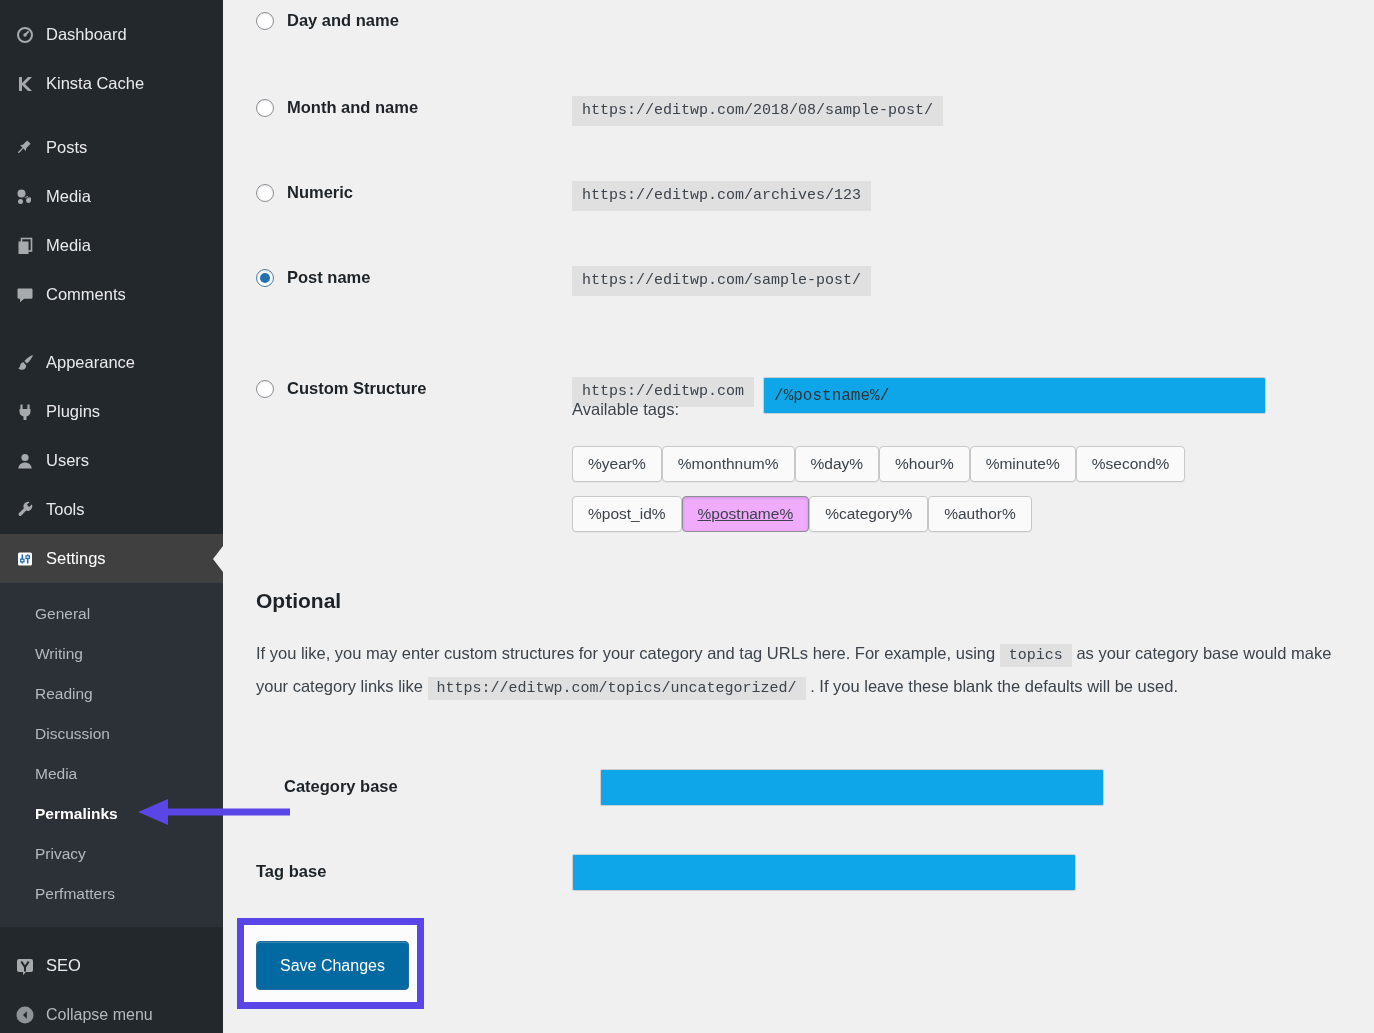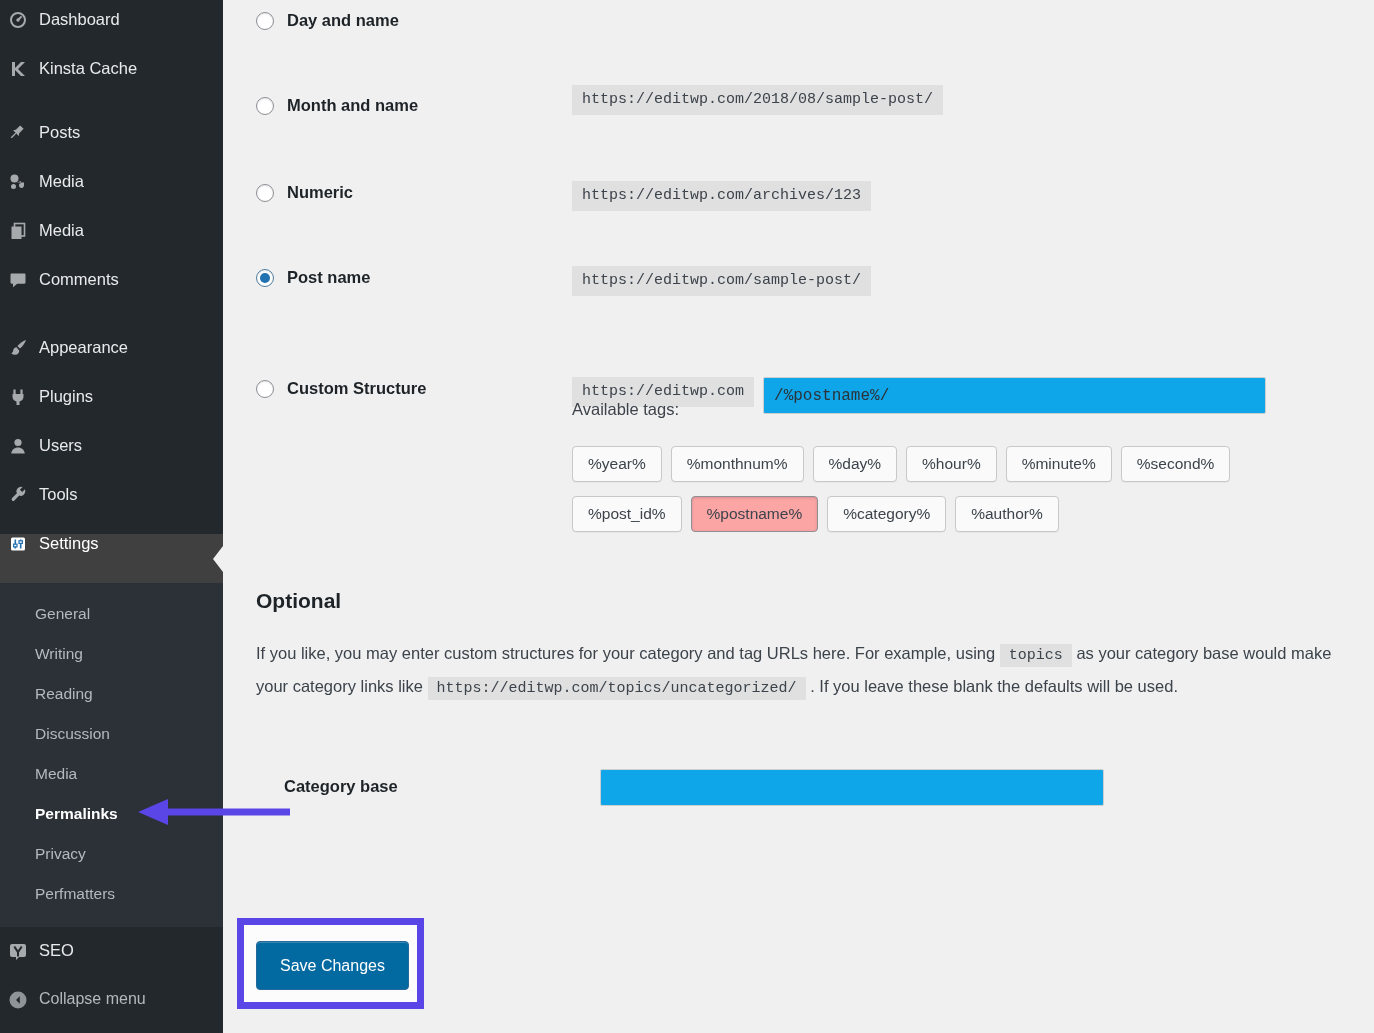--- a/index.html
+++ b/index.html
@@ -3,21 +3,21 @@
 <meta charset="utf-8">
 <style>
   * { margin:0; padding:0; box-sizing:border-box; }
   html,body { width:1374px; height:1033px; overflow:hidden;
     font-family:"Liberation Sans", sans-serif; background:#f0f0f1; }
 
   
   .sidebar { position:absolute; left:0; top:0; width:223px; height:1033px;
     background:#23282d; color:#eee; z-index:1; }
   .menu { list-style:none; padding-top:10px; }
-  .menu-item { display:flex; height:49px; padding-left:8px;
+  .menu-item { display:flex; align-items:center; height:49px; padding-left:15px;
     font-size:16.5px; color:#e8eaec; cursor:pointer; }
   .menu-item .mi-icon { width:20px; height:20px; margin-right:11px; color:#a7aaad;
     display:inline-flex; align-items:center; justify-content:center; flex:0 0 20px; }
   .menu-sep { height:15px; }
   .menu-sep2 { height:19px; }
   .menu-item.active { background:#404040; color:#fff; position:relative; }
   .menu-item.active .mi-icon { color:#fff; }
   .notch { position:absolute; right:0; top:50%; transform:translateY(-50%);
     width:0; height:0; border-top:13px solid transparent; border-bottom:13px solid transparent;
     border-right:10px solid #f0f0f1; }
@@ -44,26 +44,26 @@
   code.ex { font-family:"Liberation Mono", monospace; font-size:15px; color:#3c434a;
     background:#e0e0e1; padding:5px 10px; display:inline-block; line-height:20px; }
   .field-label { font-size:16.5px; font-weight:600; color:#1d2327; width:316px;
     padding-top:8px; }
   .text-input { height:37px; background:#0ea5e9; border:1px solid #cdced0; border-radius:2px;
     font-family:"Liberation Mono", monospace; font-size:16px; color:#2c3338;
     padding:0 10px; }
   .struct-input { width:503px; margin-left:9px; }
   .base-input { width:504px; }
   .avail { font-size:16.5px; color:#3c434a; }
-  .tagrow { display:flex; gap:9px; }
+  .tagrow { display:flex; }
   .tag-btn { background:#fafafb; border:1px solid #c6c8ca; border-radius:4px;
     padding:8px 15px; font-size:15.5px; color:#3c434a; cursor:pointer;
     box-shadow:0 1px 0 rgba(0,0,0,.04); }
-  .tag-btn.pressed { background:#fca5a5; border-color:#8c8f94;
-    box-shadow:inset 0 1px 3px rgba(0,0,0,.15); }
+  .tag-btn.pressed { background:#f0abfc; border-color:#8c8f94;
+    box-shadow:inset 0 1px 3px rgba(0,0,0,.15);text-decoration:underline; }
   .section-h { font-size:21px; font-weight:600; color:#1d2327; }
   .para { width:1098px; font-size:16.5px; line-height:30px; color:#3c434a; }
   code.inline { font-family:"Liberation Mono", monospace; font-size:15px;
     background:#e0e0e1; padding:3px 9px; color:#3c434a; }
   .save-annot { position:absolute; left:14px; top:918px; width:187px; height:91px;
     border:7px solid #5a45e6; background:#fcfcfd; }
   .save-btn { position:absolute; left:33px; top:941px; height:49px; padding:0 23px;
     background:#0369a1; border:1px solid #26689a; border-radius:4px; color:#fff;
     font-size:16px; font-family:"Liberation Sans", sans-serif; cursor:pointer;
     box-shadow:inset 0 1px 0 rgba(255,255,255,.2); }
@@ -216,21 +216,21 @@
 
 <div class="content">
 
   <div class="row" style="top:9px;flex-direction:column;">
     <div class="opt-label-col">
       <span class="radio"></span>
       <span class="opt-name">Day and name</span>
     </div>
   </div>
 
-  <div class="row" style="top:85px;align-items:flex-end;">
+  <div class="row" style="top:96px;">
     <div class="opt-label-col">
       <span class="radio"></span>
       <span class="opt-name">Month and name</span>
     </div>
     <code class="ex">https://editwp.com/2018/08/sample-post/</code>
   </div>
 
   <div class="row" style="top:181px;">
     <div class="opt-label-col">
       <span class="radio"></span>
@@ -286,20 +286,24 @@
       <span>as your category base would make your category links like</span>
       <code class="inline">https://editwp.com/topics/uncategorized/</code>
       <span>. If you leave these blank the defaults will be used.</span></p>
   </div>
 
   <div class="row" style="top:769px;margin-left:28px;">
     <div class="field-label">Category base</div>
     <input class="text-input base-input" type="text" style="">
   </div>
 
+  <div class="row" style="top:854px;">
+    <div class="field-label">Tag base</div>
+    <input class="text-input base-input" type="text" style="">
+  </div>
 
   <div class="save-annot"></div>
   <button class="save-btn">Save Changes</button>
 </div>
 
 <svg class="arrow-annot" width="152" height="30" viewBox="0 0 152 30">
   <rect x="26" y="11.5" width="126" height="7" fill="#5a45e6"></rect>
   <polygon points="0,15 30,2 30,28" fill="#5a45e6"></polygon>
 </svg>
 

